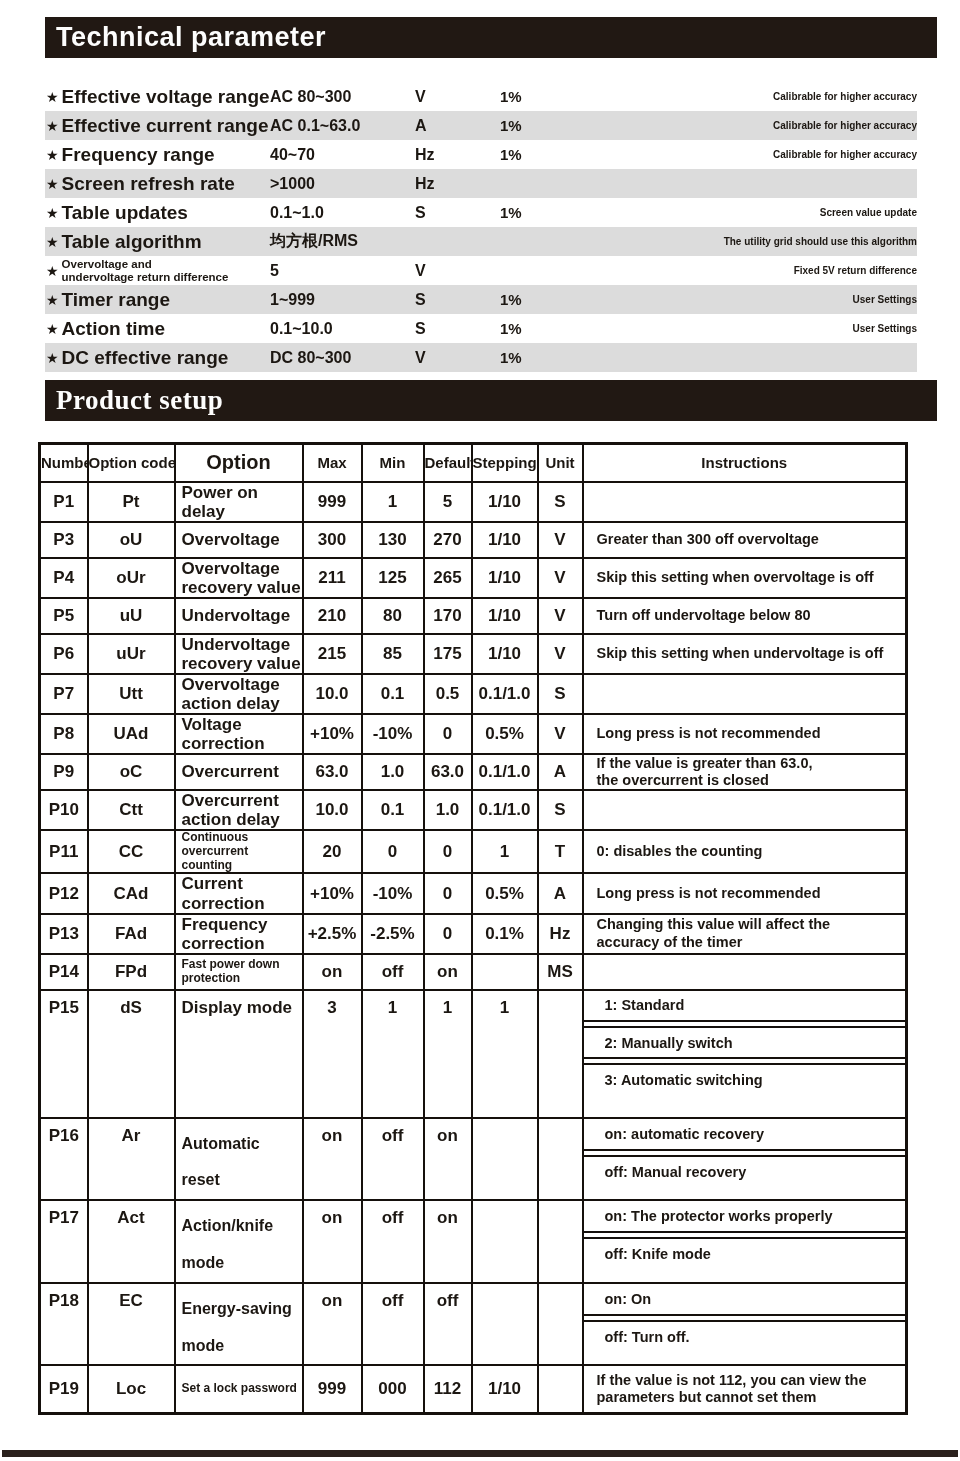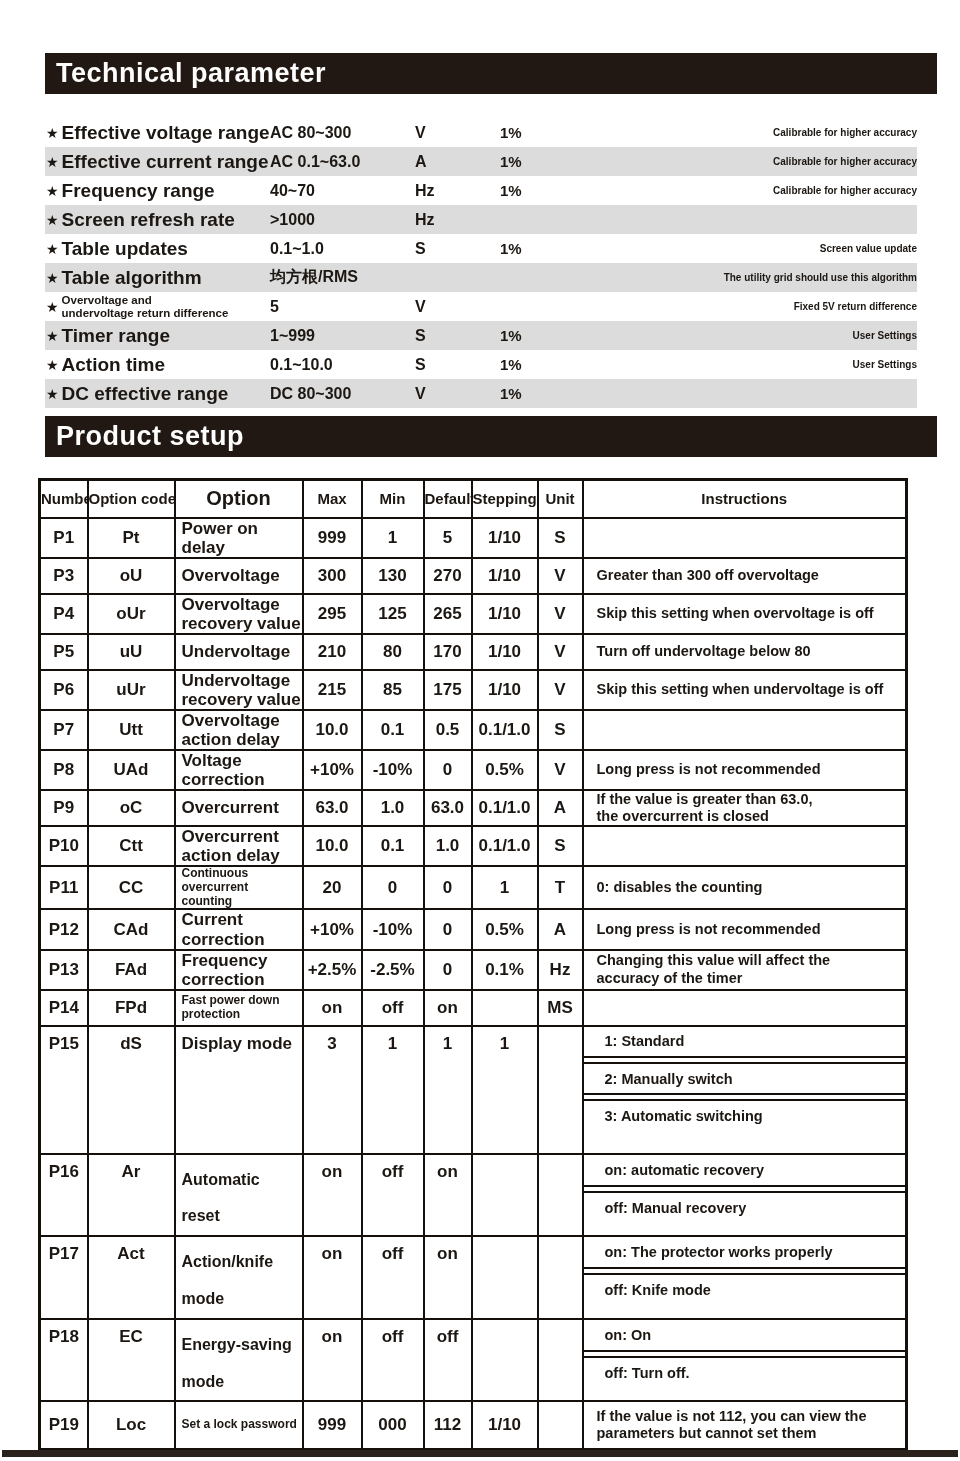--- a/index.html
+++ b/index.html
@@ -8,22 +8,22 @@
     position:relative; width:960px; height:1461px; background:#fff;
     color:#1c1712; font-family:"Liberation Sans","DejaVu Sans",sans-serif;
     overflow:hidden;
   }
   
   .section-bar {
     margin-left:45px; width:892px; height:41px; background:#211813;
     color:#fdfdfd; font-size:27px; font-weight:bold; letter-spacing:0.5px;
     display:flex; align-items:center; padding-left:11px;
   }
-  .bar-tech { margin-top:53px; }
-  .bar-prod { margin-top:8px; }
+  .bar-tech { margin-top:17px; }
+  .bar-prod { margin-top:8px;font-family:Liberation Serif, serif; }
 
   
   .tech-list { margin:24px 0 0 45px; width:872px; }
   .trow { display:flex; align-items:center; height:29px; font-weight:bold; }
   .trow.alt { background:#dcdcdc; }
   .t-label { flex:0 0 225px; display:flex; align-items:center; }
   .star { font-size:14px; margin:0 3px 0 1px; line-height:1; }
   .lbl { font-size:19px; }
   .lbl.small { font-size:11.5px; line-height:1.1; white-space:pre-line; }
   .t-value { flex:0 0 145px; font-size:16px; }
@@ -243,21 +243,21 @@
       <td>270</td>
       <td>1/10</td>
       <td>V</td>
       <td class="ins">Greater than 300 off overvoltage</td>
     </tr>
     <tr>
       <td>P4</td>
       <td>oUr</td>
       <td class="opt">Overvoltage
 recovery value</td>
-      <td>295</td>
+      <td>211</td>
       <td>125</td>
       <td>265</td>
       <td>1/10</td>
       <td>V</td>
       <td class="ins">Skip this setting when overvoltage is off</td>
     </tr>
     <tr>
       <td>P5</td>
       <td>uU</td>
       <td class="opt">Undervoltage</td>

